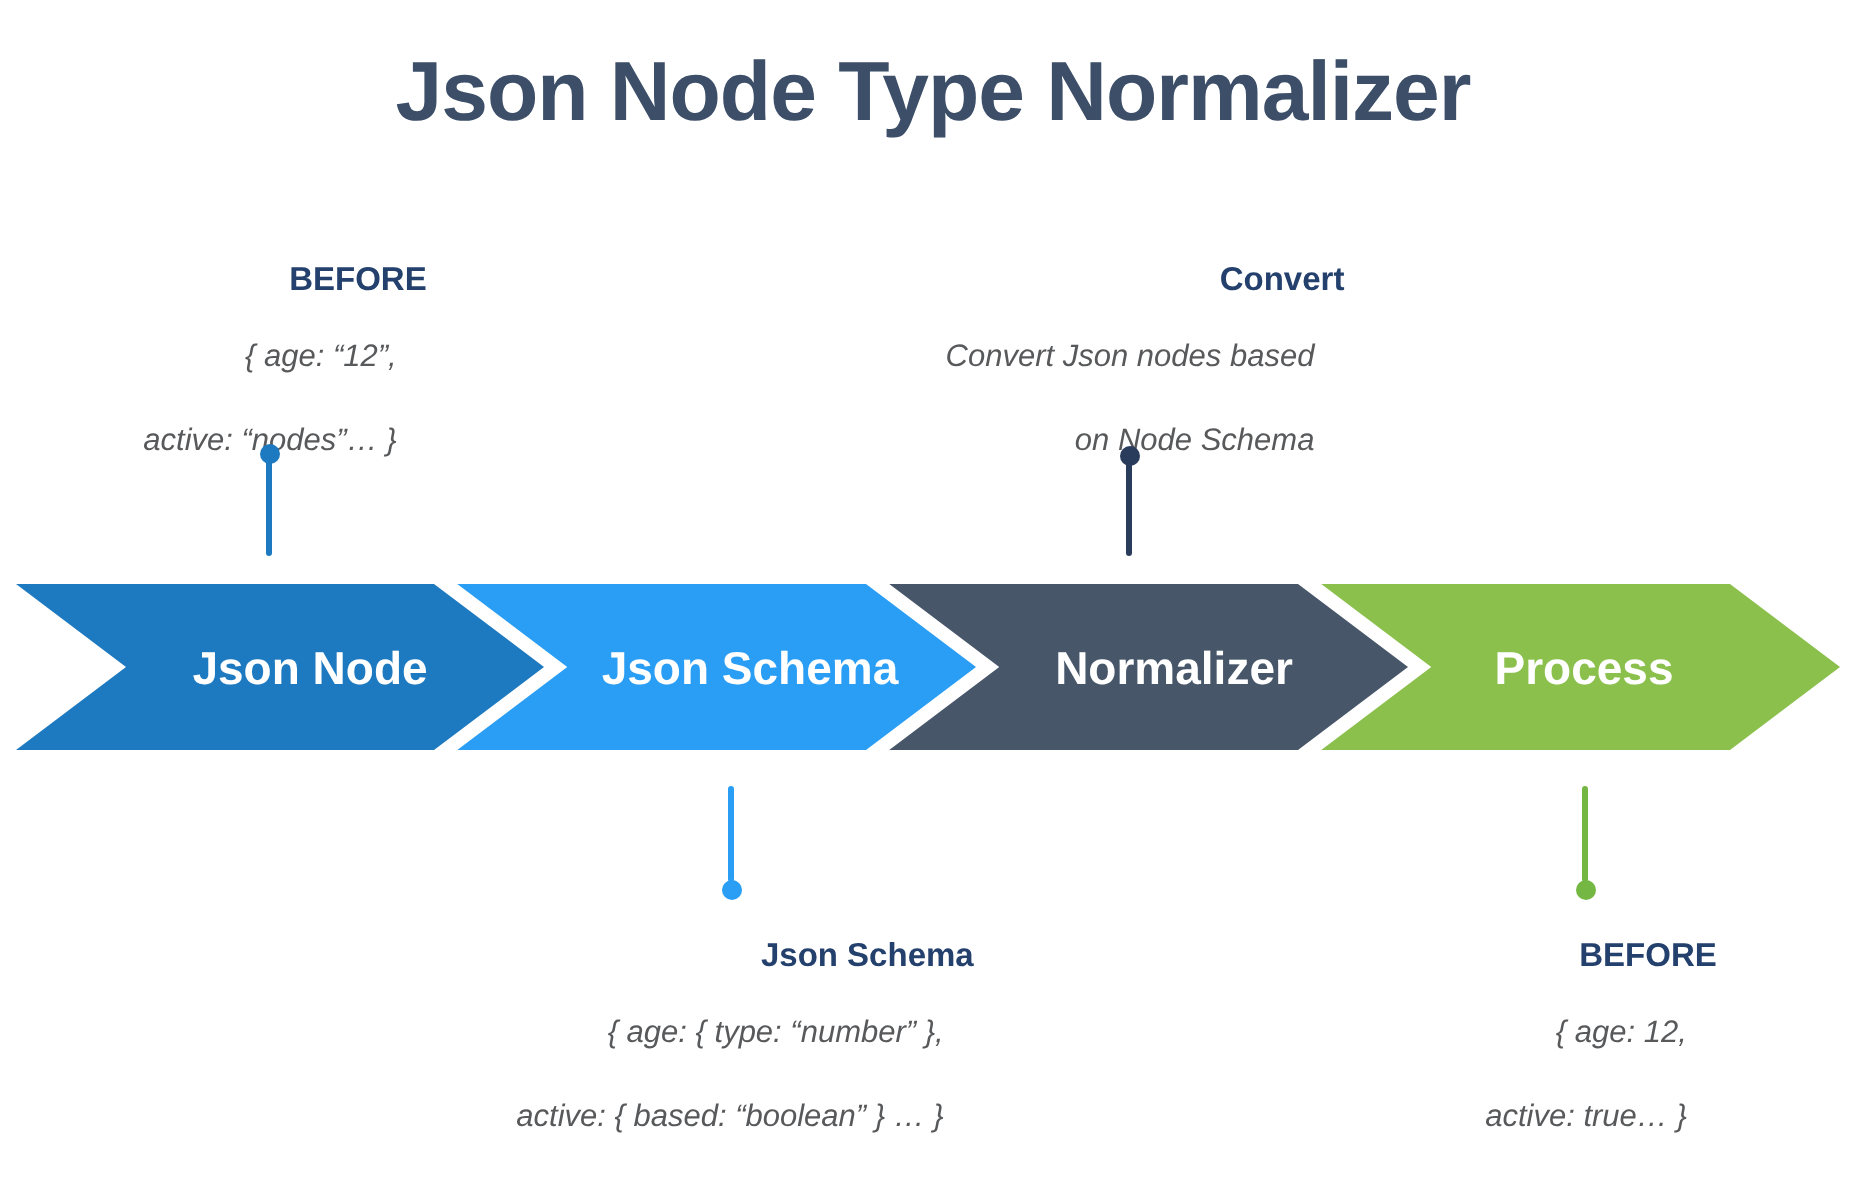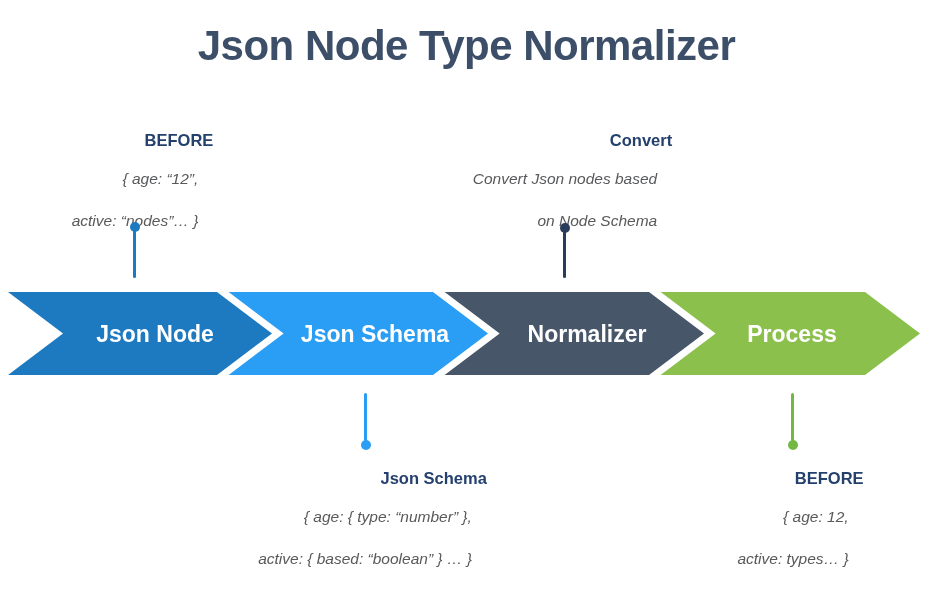--- a/index.html
+++ b/index.html
@@ -76,21 +76,21 @@
 
   <section class="callout schema">
     <h2>Json Schema</h2>
     <p>{ age: { type: “number” },</p>
     <p>active: { based: “boolean” } … }</p>
   </section>
 
   <section class="callout after">
     <h2>BEFORE</h2>
     <p>{ age: 12,</p>
-    <p>active: types… }</p>
+    <p>active: true… }</p>
   </section>
 
   <span class="dot c-before d-before"></span>
   <span class="vline c-before l-before"></span>
 
   <span class="dot c-process d-process"></span>
   <span class="vline c-process l-process"></span>
 
   <span class="vline c-schema l-schema"></span>
   <span class="dot c-schema d-schema"></span>

